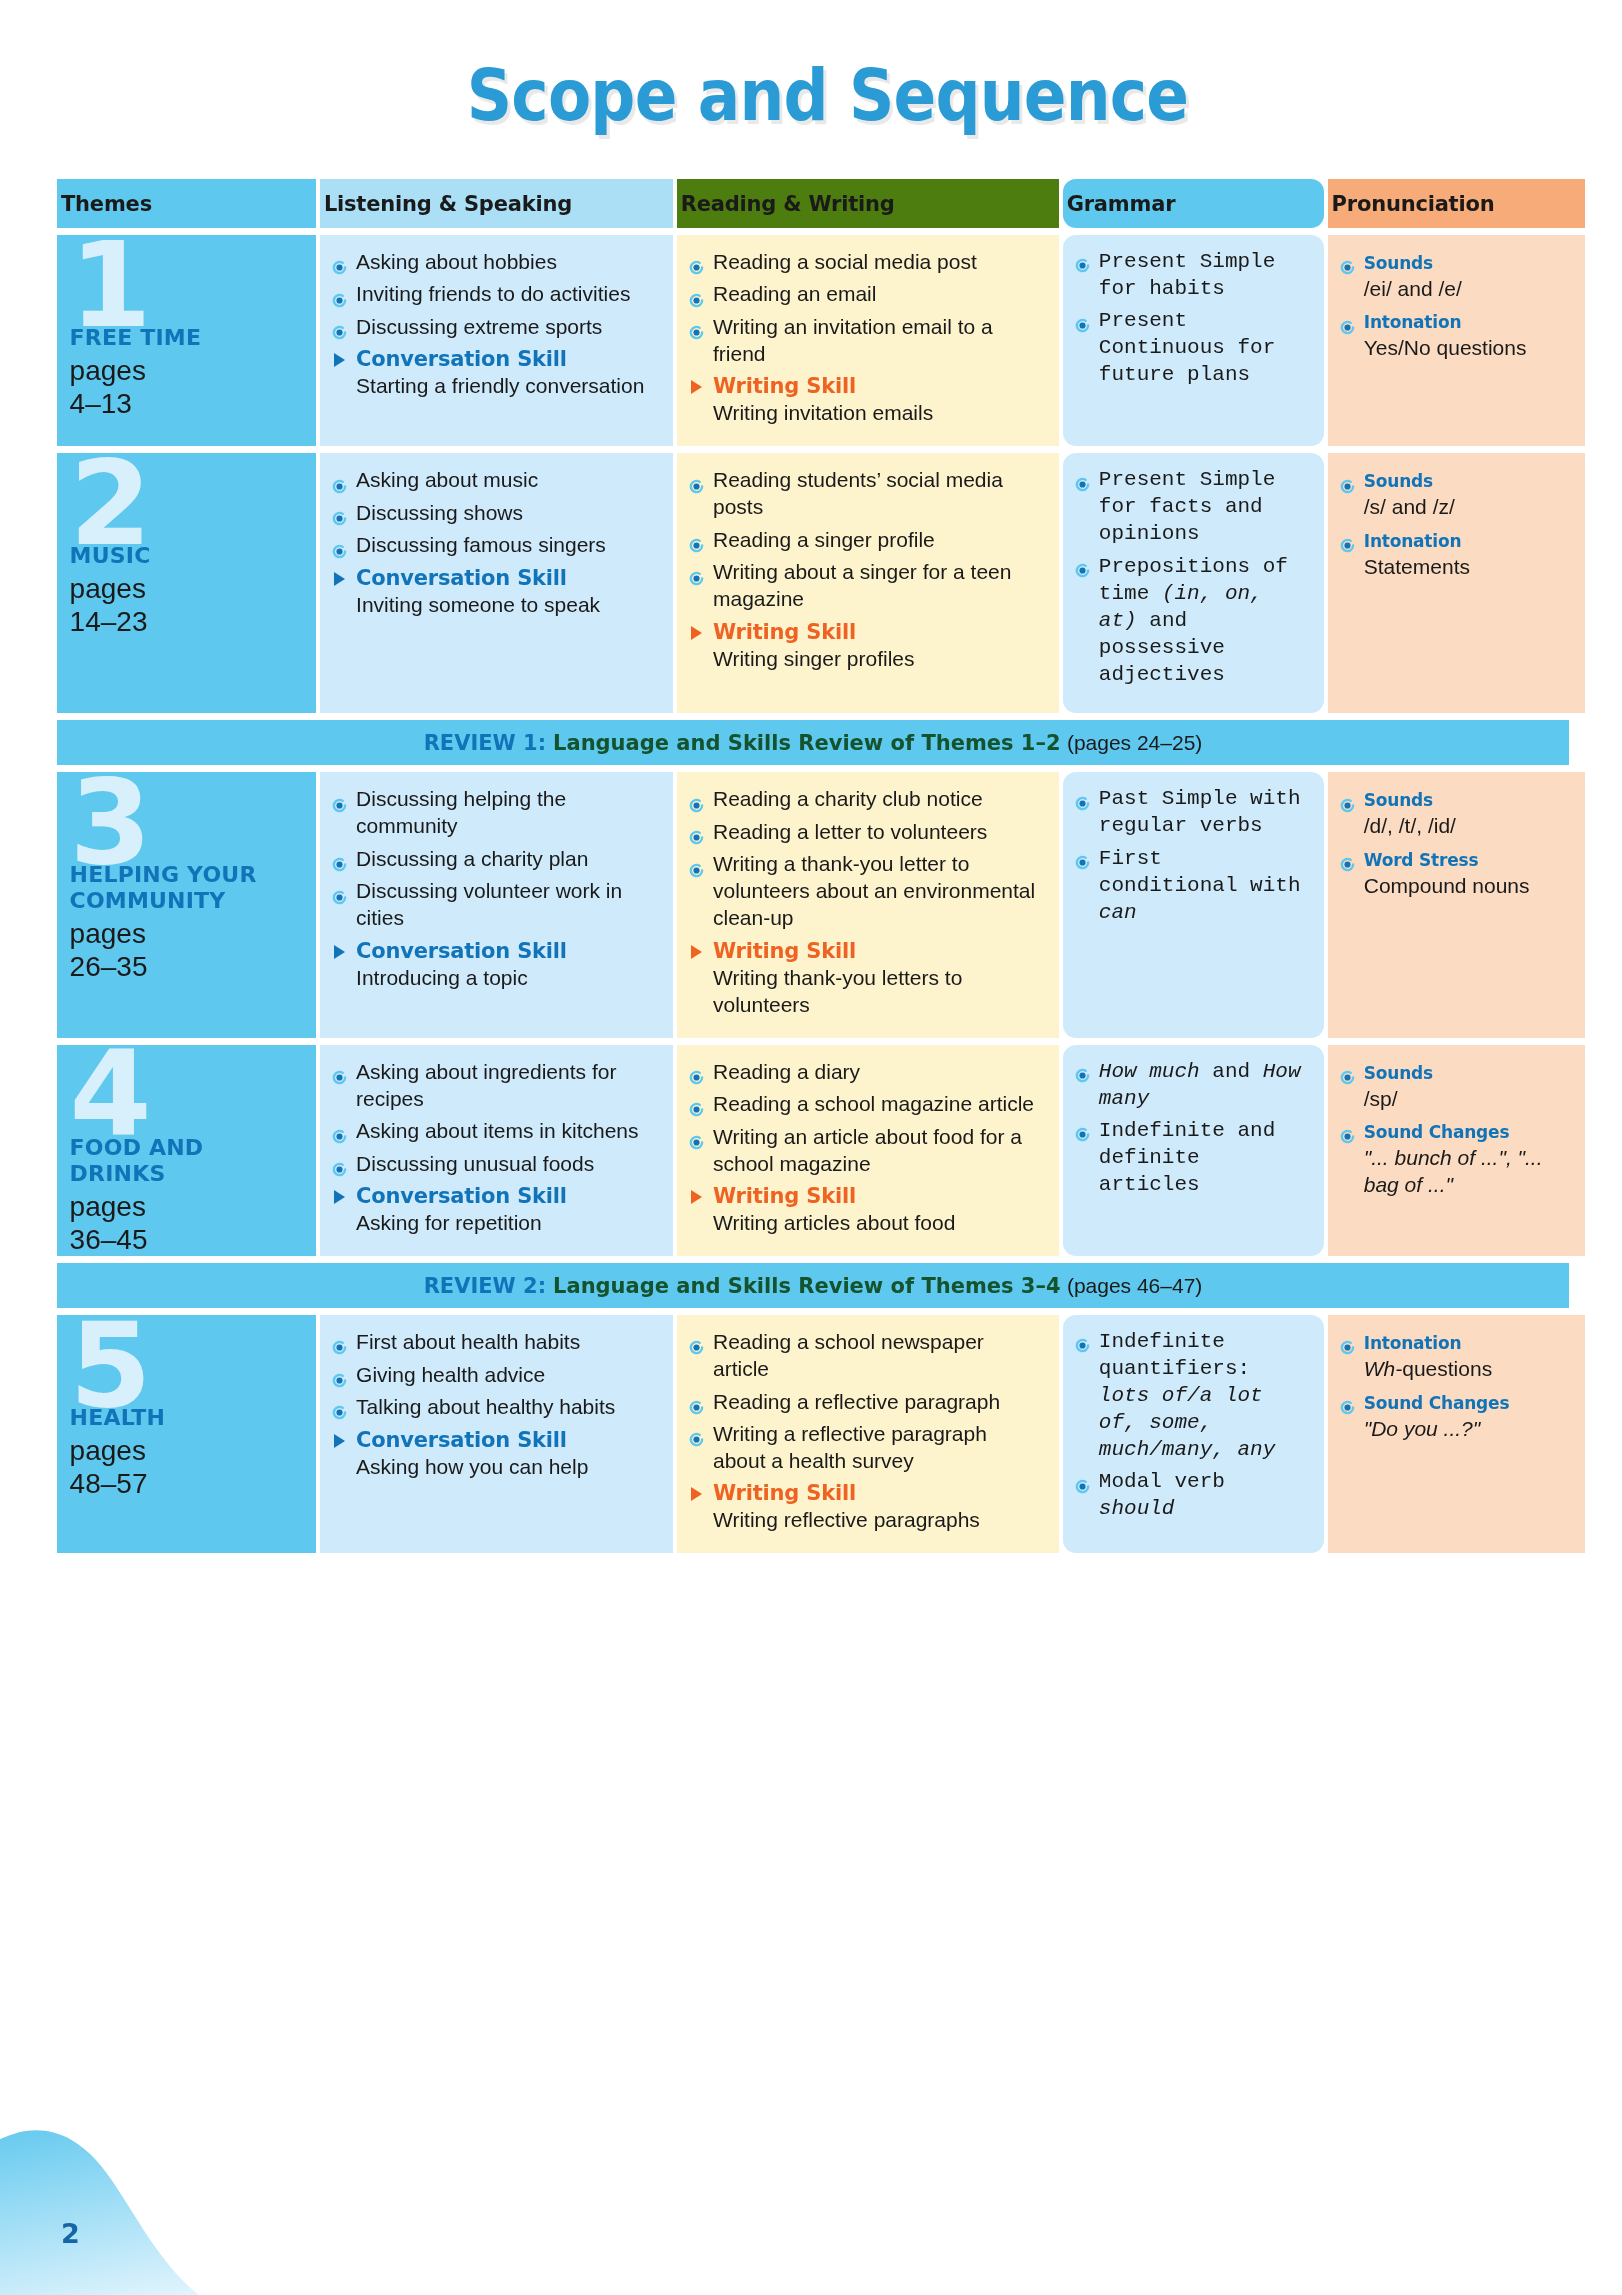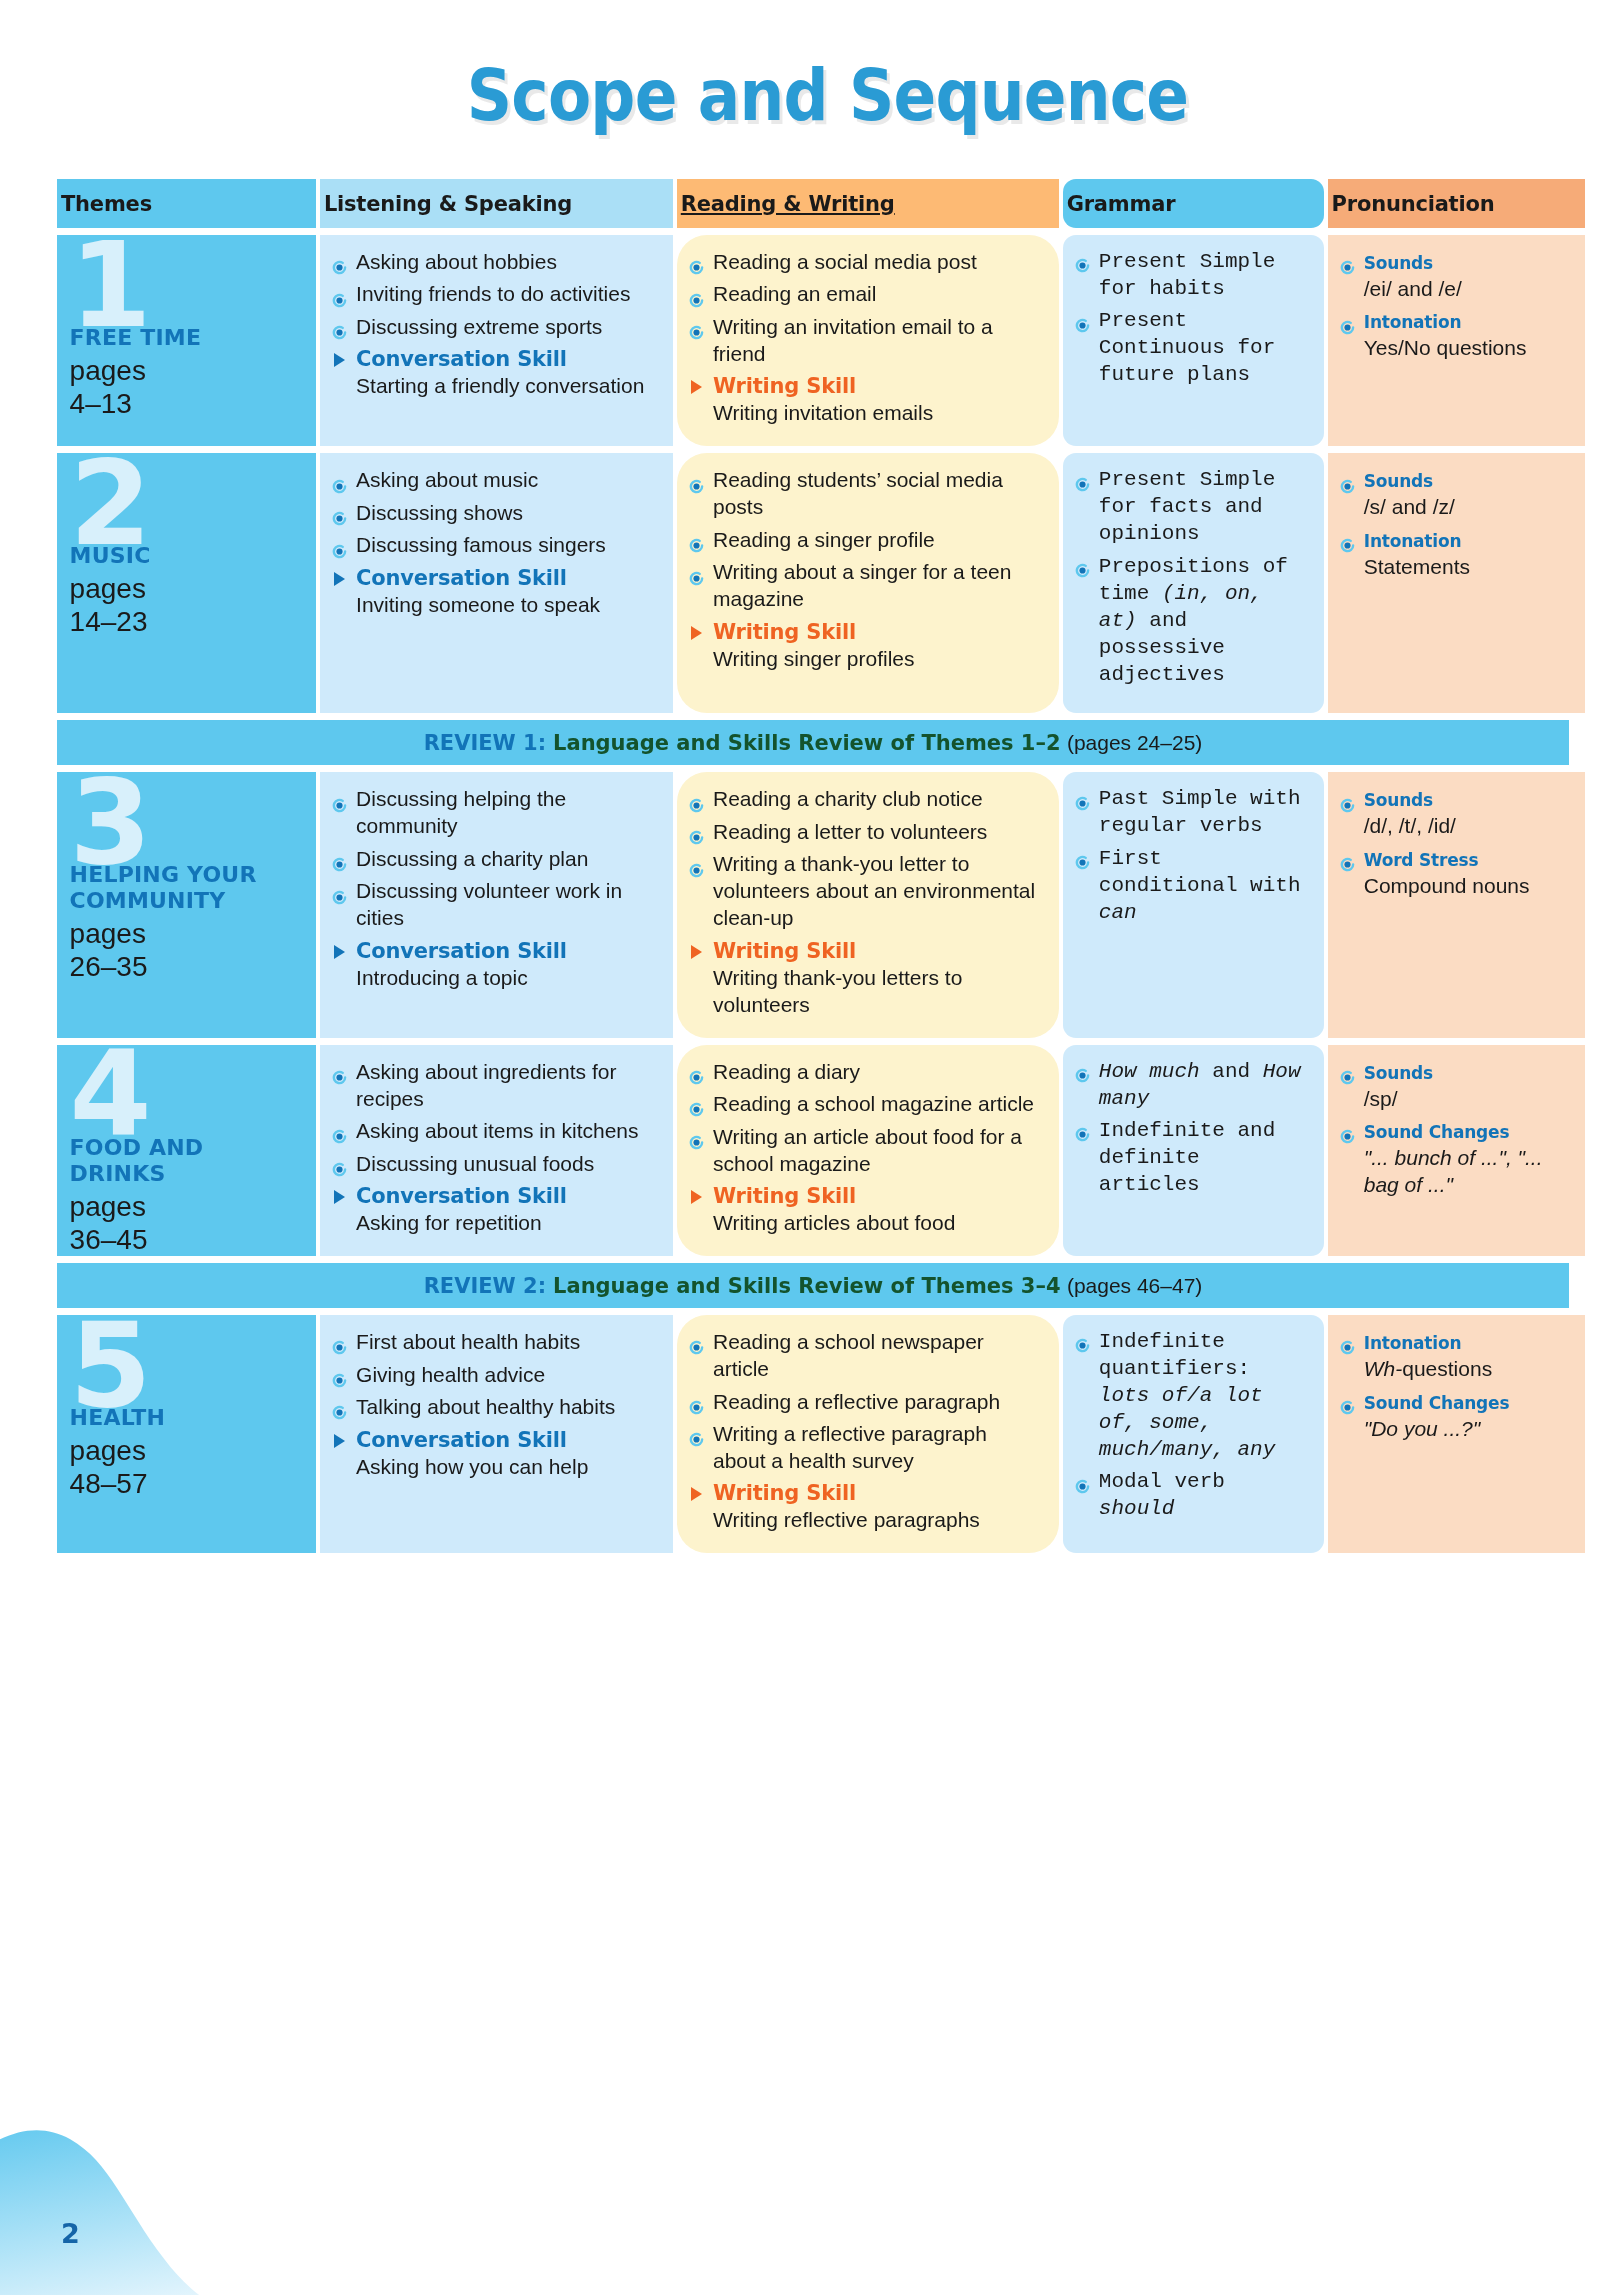--- a/index.html
+++ b/index.html
@@ -68,34 +68,34 @@
     align-items: center;
     padding: 0 4px;
     font-family: "DejaVu Sans", sans-serif;
     font-weight: 700;
     font-size: 21px;
     color: #1a1a1a;
     letter-spacing: -0.2px;
   }
   .hdr.c-theme { background: #5ec8ee; }
   .hdr.c-ls    { background: #aadff6; }
-  .hdr.c-rw    { background: #fdba74; text-decoration: underline; }
+  .hdr.c-rw    { background: #4d7c0f; }
   .hdr.c-gr    { background: #5ec8ee; }
   .hdr.c-pr    { background: #f6ab78; }
 
   
   .cell {
     padding: 14px 14px 19px 12.6px;
     font-size: 21px;
     line-height: 1.285;
     color: #1a1a1a;
   }
   .cell.c-theme { background: #5ec8ee; position: relative; padding: 0; }
   .cell.c-ls    { background: #cfeafb; }
-  .cell.c-rw    { background: #fdf3cd; border-radius: 30px; }
+  .cell.c-rw    { background: #fdf3cd; }
   .cell.c-gr    { background: #cfeafb; font-family: Liberation Mono, monospace; }
   .cell.c-pr    { background: #fbdcc3; }
 
   
   .theme-num {
     position: absolute;
     top: -9.4px;
     left: 12.6px;
     font-family: "DejaVu Sans", sans-serif;
     font-weight: 700;

